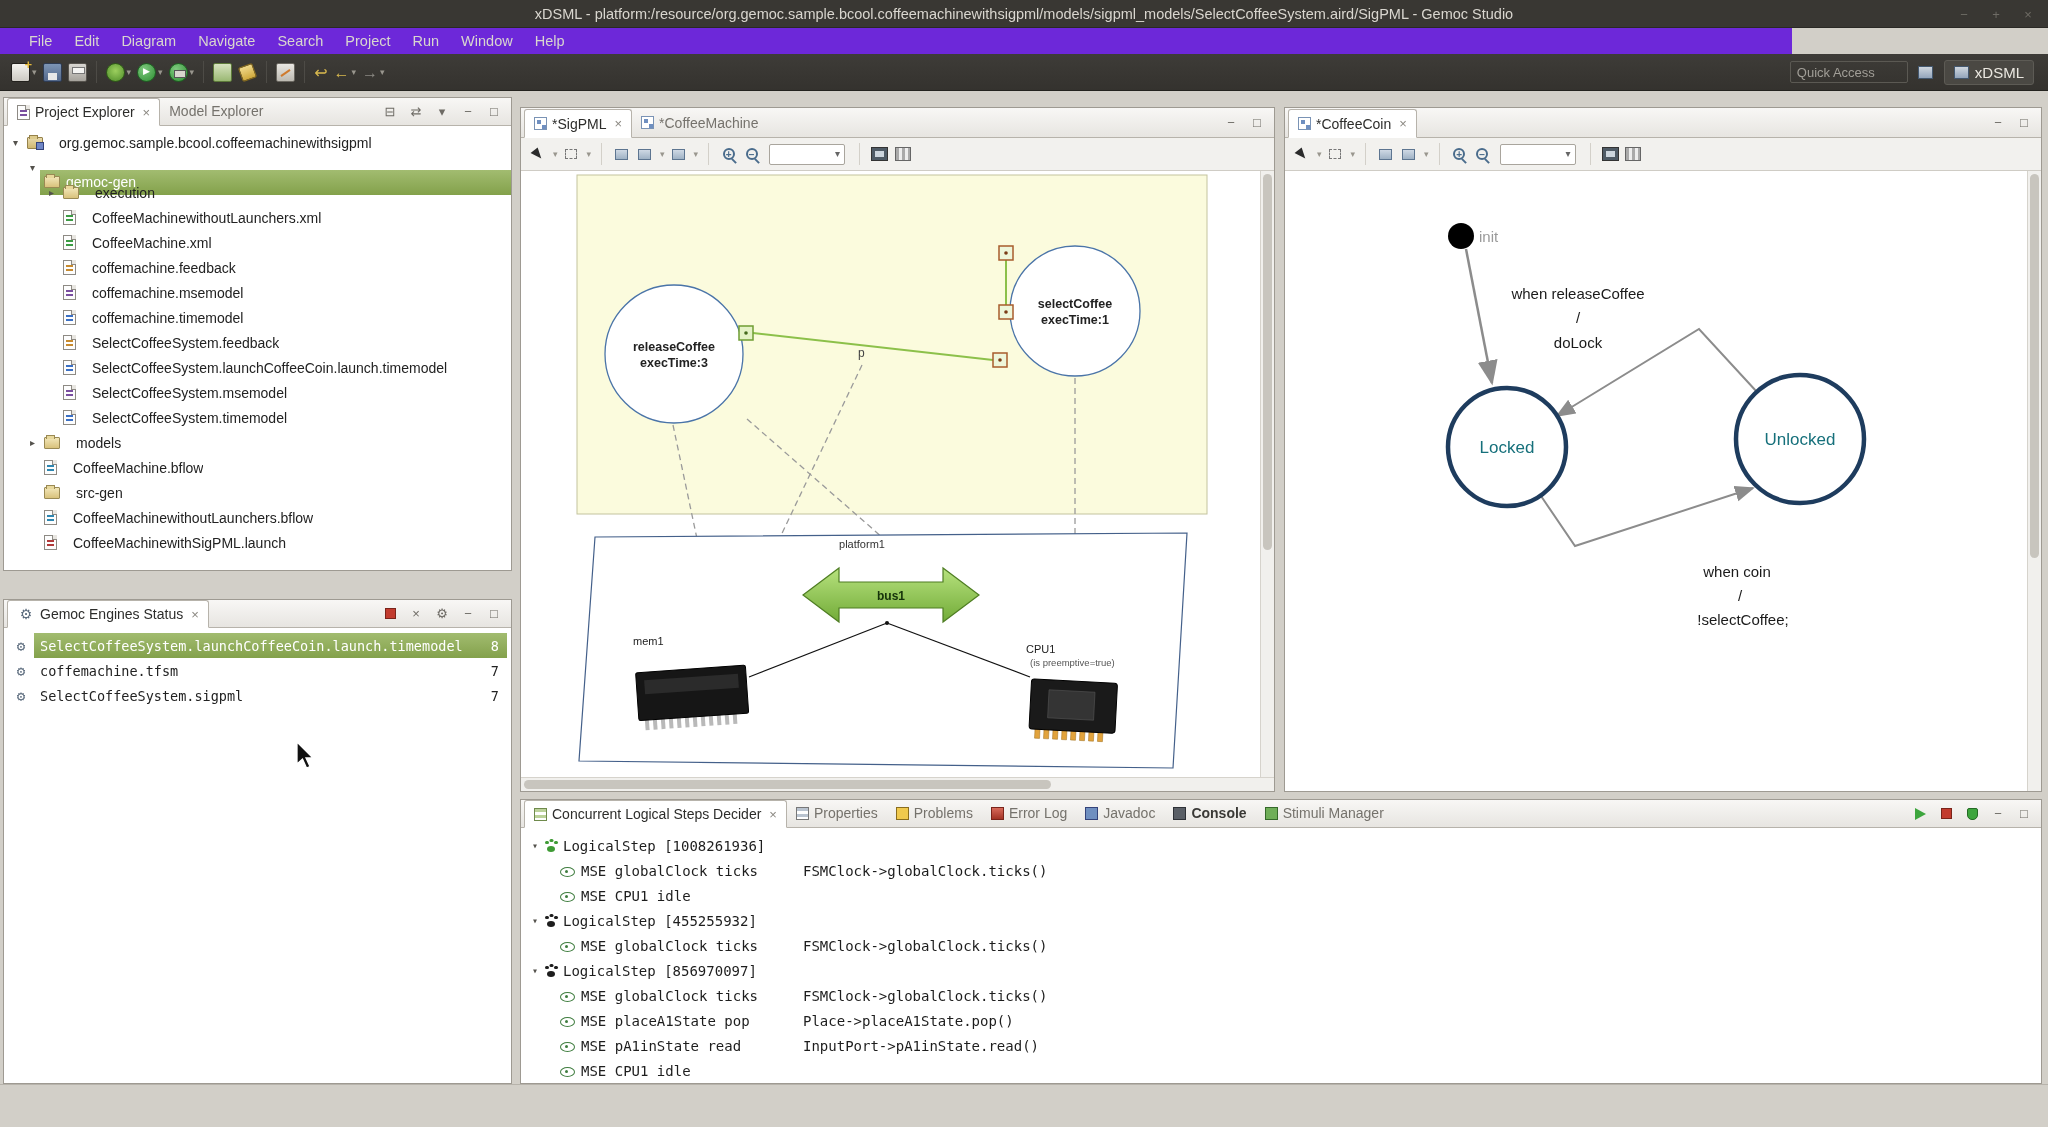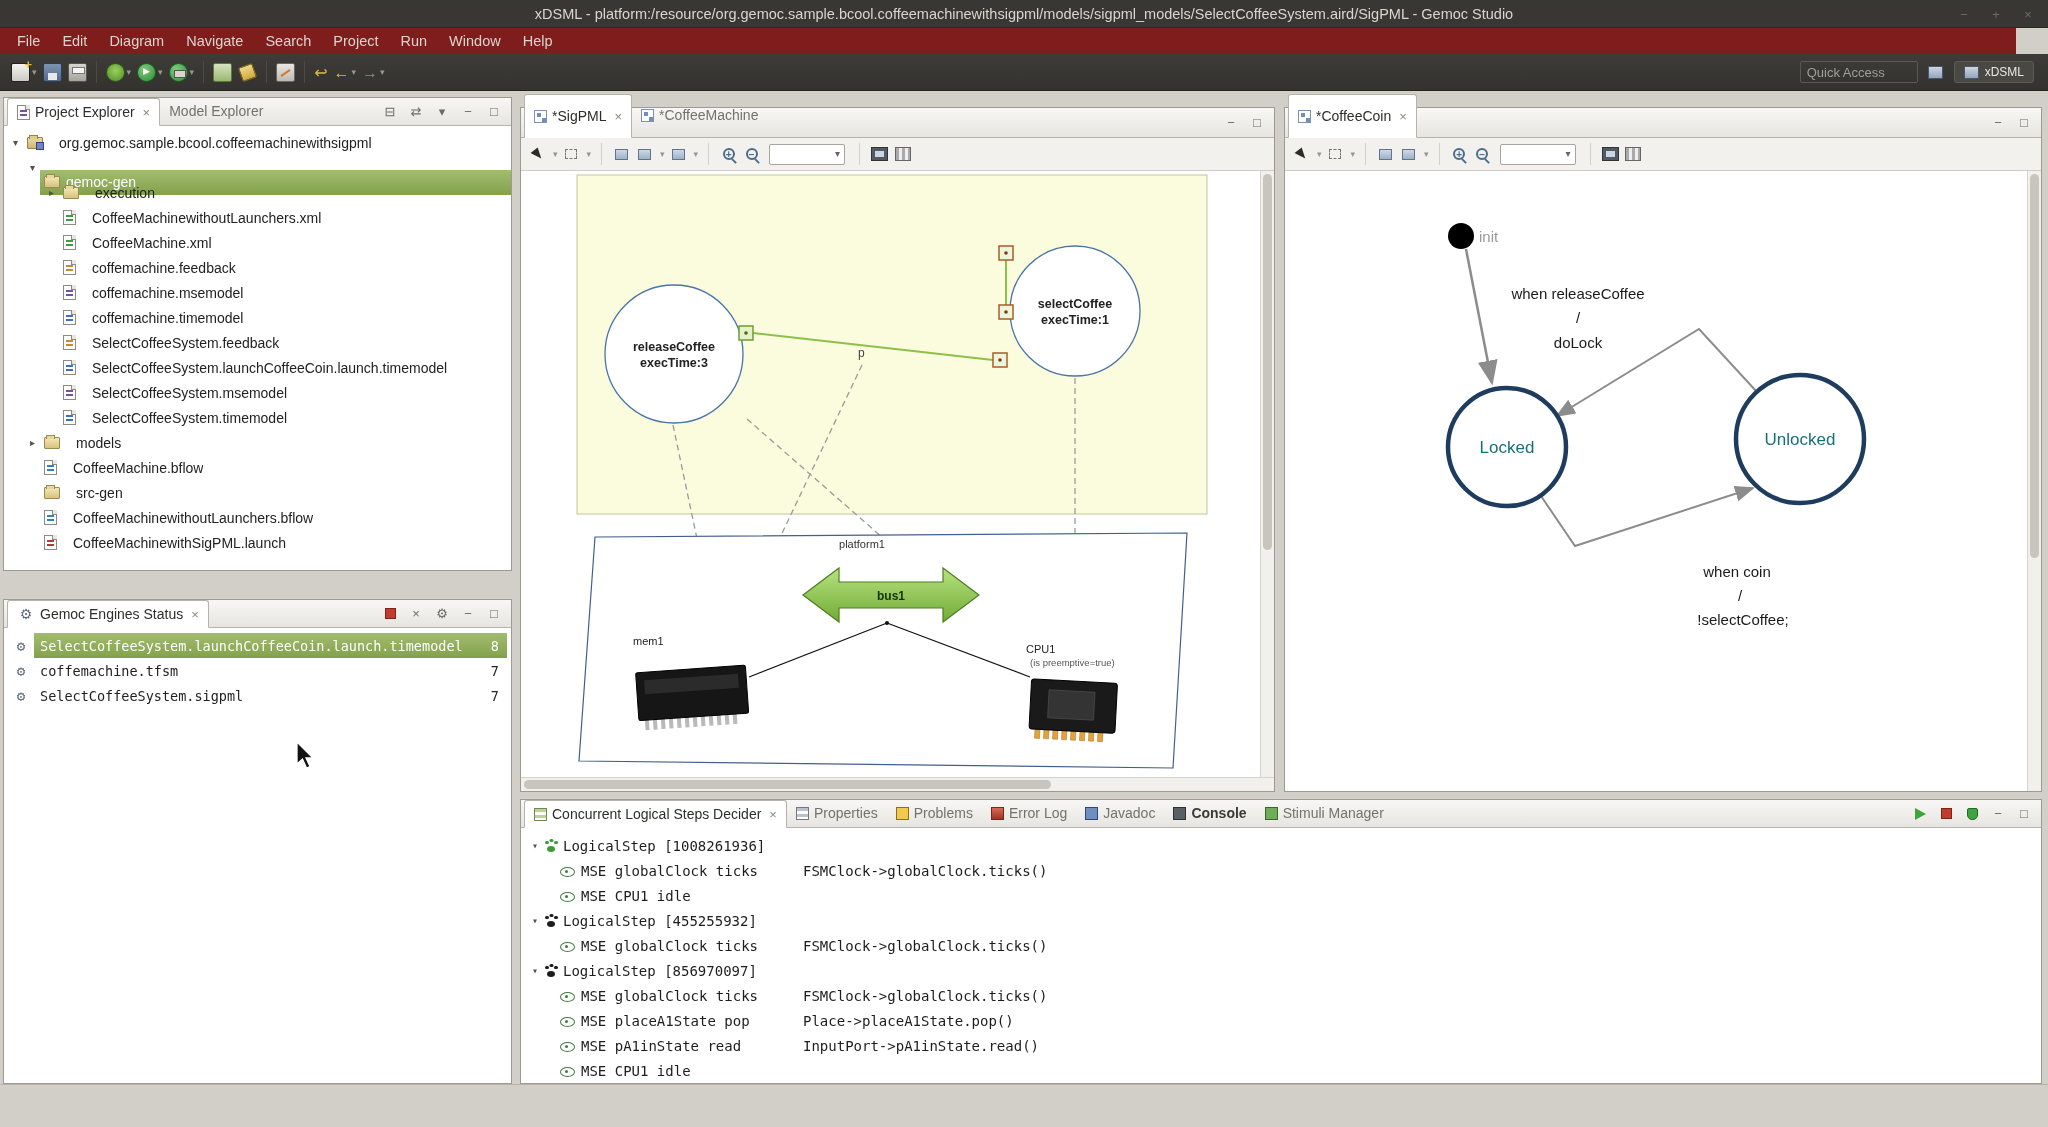--- a/index.html
+++ b/index.html
@@ -3,21 +3,21 @@
 <meta charset="utf-8">
 <style>
   * { margin:0; padding:0; box-sizing:border-box; }
   html,body { width:2048px; height:1127px; }
   body { font-family:"Liberation Sans",sans-serif; background:#d2cfc8; position:relative; overflow:hidden; font-size:14px; color:#222; }
 
   
   .titlebar { position:absolute; left:0; top:0; width:2048px; height:28px; background:#393733; border-bottom:1px solid #2a2925;
               display:flex; align-items:center; justify-content:center; color:#d9d6cf; font-size:14.5px; }
   .win-controls { position:absolute; right:12px; top:0; height:28px; display:flex; gap:16px; align-items:center; color:#c9c6bf; font-size:14px; }
-  .menubar { position:absolute; left:0; top:28px; width:2016px; height:26px; background:#7f1d1d; display:flex; align-items:center; padding-left:6px; }
+  .menubar { position:absolute; left:0; top:28px; width:1792px; height:26px; background:#6d28d9; display:flex; align-items:center; padding-left:18px; }
   .menu-item { color:#d9d6cf; font-size:14.5px; padding:3px 11px; }
   .toolbar { position:absolute; left:0; top:54px; width:2048px; height:37px; background:linear-gradient(#3e3c38,#34322e);
              border-bottom:1px solid #24231f; display:flex; align-items:center; padding:0 8px; }
   .tbtn { height:26px; display:flex; align-items:center; padding:0 2px; margin:0 1px; border-radius:3px; }
   .tsep { width:1px; height:22px; background:#4d4b46; margin:0 6px; }
   .dd { color:#99968e; font-size:9px; margin-left:2px; }
   .ti { width:19px; height:19px; display:inline-block; position:relative; border-radius:2px; }
   .ti-new { background:linear-gradient(#f4f3ef,#cdcac3); border:1px solid #23211d; }
   .ti-new::after { content:"+"; position:absolute; right:-3px; top:-7px; color:#e4b93c; font-weight:bold; font-size:13px; }
   .ti-save { background:linear-gradient(#7d95b5,#53688a); border:1px solid #2e3c54; }
@@ -32,21 +32,21 @@
   .ti-cov { background:linear-gradient(#d7e3c0,#9ab873); border:1px solid #5d7a3a; }
   .ti-flash { background:linear-gradient(#f0d98a,#cfa93c); border:1px solid #8a6d1d; transform:rotate(-20deg); width:15px; height:15px; margin:2px; }
   .ti-ann { background:linear-gradient(#e9e7e2,#bdbab2); border:1px solid #6b6861; }
   .ti-ann::after { content:""; position:absolute; left:3px; top:8px; width:11px; height:2px; background:#cf7a2e; transform:rotate(-35deg); }
   .arr-y { color:#d9b94e; font-size:16px; line-height:19px; }
   .arr-g { color:#8c8a84; font-size:16px; line-height:19px; }
   .toolbar-right { margin-left:auto; display:flex; align-items:center; gap:10px; padding-right:6px; }
   .quick-access { width:118px; height:22px; background:transparent; border:1px solid #5b5953; border-radius:2px; color:#a19e97; font-size:13px; padding:0 6px; font-family:"Liberation Sans",sans-serif; }
   .quick-access::placeholder { color:#a19e97; }
   .persp-icon { width:15px; height:13px; background:linear-gradient(#cfd6de,#93a5bb); border:1px solid #44586f; display:inline-block; }
-  .persp-btn { display:flex; align-items:center; gap:6px; background:#4a4843; border:1px solid #5d5b55; border-radius:3px; color:#ebe8e1; font-size:12px; padding:3px 9px; }
+  .persp-btn { display:flex; align-items:center; gap:6px; background:#4a4843; border:1px solid #5d5b55; border-radius:3px; color:#ebe8e1; font-size:15px; padding:3px 9px; }
 
   
   .panel { position:absolute; background:#fff; border:1px solid #9e9a92; display:flex; flex-direction:column; }
   .phead { height:28px; flex:none; background:linear-gradient(#f8f7f5,#e7e5e1); border-bottom:1px solid #b7b3ab; display:flex; align-items:flex-end; padding-left:3px; }
   .tab { display:flex; align-items:center; gap:5px; padding:0 9px; height:28px; font-size:14px; color:#75726c; }
   .tab.active { background:#fff; border:1px solid #b7b3ab; border-bottom:1px solid #fff; border-radius:3px 3px 0 0; color:#2d2d2b; height:28px; margin-bottom:-1px; }
   .tclose { color:#8a8780; font-size:13px; margin-left:3px; }
   .hdr-icons { margin-left:auto; display:flex; align-items:center; gap:10px; padding-right:9px; color:#6e6b65; font-size:13px; height:100%; }
   .hico { display:inline-flex; align-items:center; justify-content:center; width:16px; height:16px; font-size:13px; color:#6e6b65; }
 
@@ -79,21 +79,21 @@
   .engrows { padding-top:5px; font-family:"DejaVu Sans Mono",monospace; font-size:13.5px; flex:1; }
   .erow { display:flex; align-items:center; height:25px; padding-left:8px; gap:4px; }
   .gear { color:#5b6b7d; font-size:14px; width:18px; text-align:center; flex:none; }
   .ewrap { flex:1; display:flex; align-items:center; height:100%; padding-left:6px; margin-right:4px; }
   .ewrap.sel { background:linear-gradient(#a2bc70,#83a14b); color:#fff; }
   .ename { flex:1; white-space:nowrap; overflow:hidden; }
   .ecount { width:22px; text-align:right; padding-right:8px; flex:none; }
 
   
   .etabs { height:30px; flex:none; background:linear-gradient(#f8f7f5,#e7e5e1); border-bottom:1px solid #b7b3ab; display:flex; align-items:flex-end; padding-left:3px; }
-  .etab { display:flex; align-items:center; gap:5px; padding:12px 9px; height:44px; font-size:14px; color:#75726c; }
+  .etab { display:flex; align-items:center; gap:5px; padding:12px 9px; height:29px; font-size:14px; color:#75726c; }
   .etab.active { background:#fff; border:1px solid #b7b3ab; border-bottom:1px solid #fff; border-radius:3px 3px 0 0; color:#2d2d2b; margin-bottom:-1px; }
   .ico-diagram { width:13px; height:13px; background:#fff; border:1px solid #7a93b5; position:relative; flex:none; }
   .ico-diagram::after { content:""; position:absolute; left:2px; top:2px; width:4px; height:4px; background:#6f8fc0; box-shadow:5px 5px 0 #6f8fc0; }
   .etoolbar { height:33px; flex:none; background:#f2f1ee; border-bottom:1px solid #cfccc5; display:flex; align-items:center; padding:0 7px; gap:4px; }
   .eti { width:19px; height:19px; display:flex; align-items:center; justify-content:center; color:#555; font-size:11px; position:relative; }
   .tri { width:0; height:0; border-left:5px solid transparent; border-right:4px solid transparent; border-top:11px solid #2b2b2b; transform:rotate(-38deg); }
   .marq { width:12px; height:10px; border:1px dashed #777; }
   .blk { width:13px; height:11px; background:linear-gradient(#cfd9e4,#9fb2c5); border:1px solid #5d7590; }
   .mag { width:12px; height:12px; border:2px solid #4a6c8c; border-radius:50%; color:#4a6c8c; font-size:10px; font-weight:bold; display:flex; align-items:center; justify-content:center; position:relative; }
   .mag::after { content:""; position:absolute; right:-4px; bottom:-4px; width:6px; height:2px; background:#4a6c8c; transform:rotate(45deg); }

